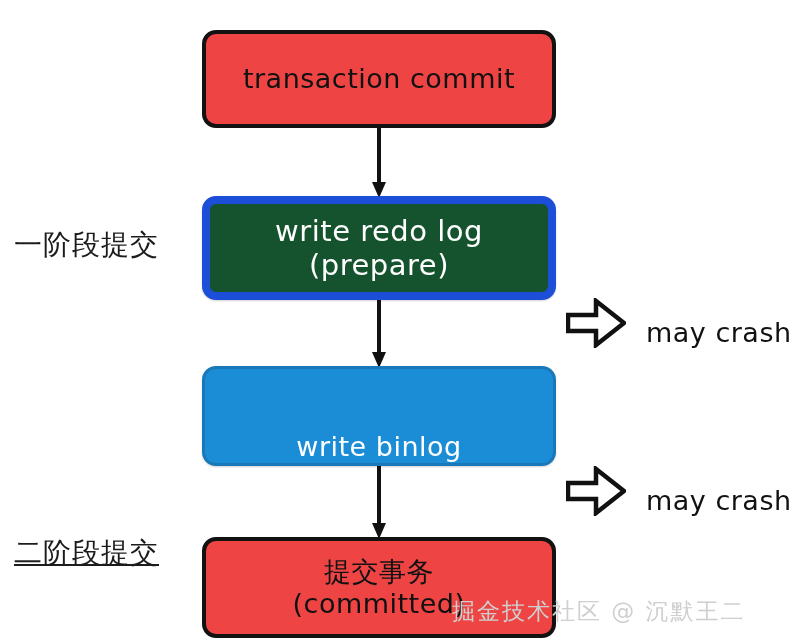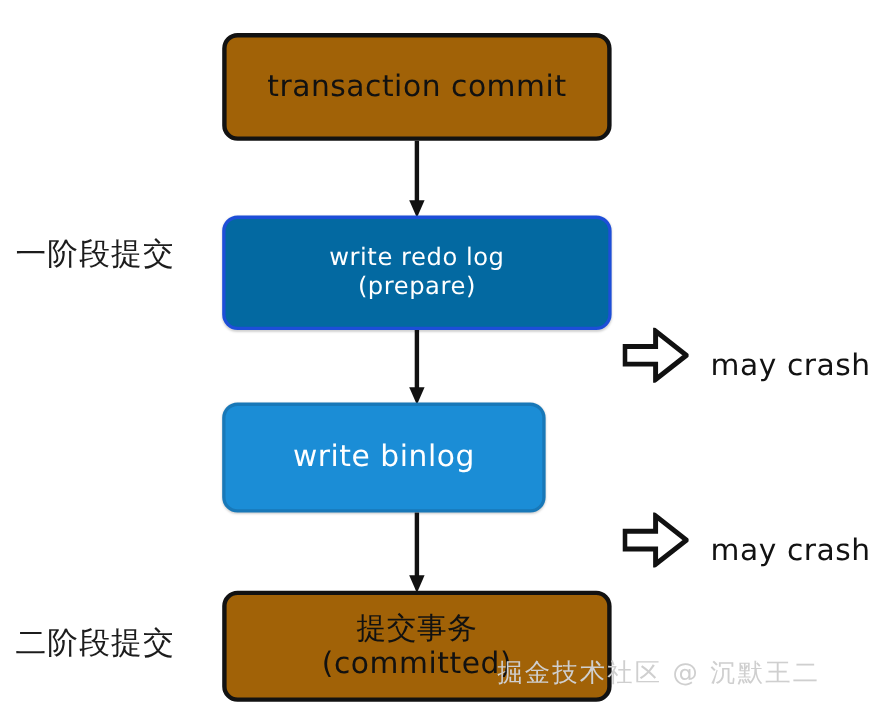--- a/index.html
+++ b/index.html
@@ -26,53 +26,53 @@
     box-sizing: border-box;
     border-radius: 14px;
     display: flex;
     align-items: center;
     justify-content: center;
     text-align: center;
     line-height: 1.18;
   }
 
   .node-plain {
-    background: #a16207;
+    background: #ef4444;
     border: 4px solid #121212;
     color: #111111;
     font-size: 27px;
     letter-spacing: 0.5px;
   }
 
   .node-orange {
-    background: #0369a1;
-    border: 3px solid #1d4ed8;
+    background: #14532d;
+    border: 8px solid #1d4ed8;
     color: #ffffff;
-    font-size: 22px;
+    font-size: 29px;
     letter-spacing: 0.5px;
     box-shadow: 0 1px 2px rgba(0,0,0,0.18);
   }
 
   .node-blue {
     background: #1b8dd6;
     border: 3px solid #1878b8;
     color: #ffffff;
     font-size: 27px;
     letter-spacing: 0.5px;
     box-shadow: 0 1px 2px rgba(0,0,0,0.18);
   }
 
   .node-label {
     display: block;
     white-space: pre-line;
   }
 
   #node-commit   { left: 202px; top: 30px;  width: 354px; height: 98px; }
   #node-redo     { left: 202px; top: 196px; width: 354px; height: 104px; }
-  #node-binlog   { left: 202px; top: 366px; width: 294px; height: 100px; }
+  #node-binlog   { left: 202px; top: 366px; width: 354px; height: 100px; align-items: flex-end; }
   #node-committed{ left: 202px; top: 537px; width: 354px; height: 101px; border-bottom-left-radius: 14px; border-bottom-right-radius: 14px; }
 
   
   .connector {
     position: absolute;
     left: 372px;
     width: 14px;
   }
   .connector .shaft {
     position: absolute;
@@ -100,22 +100,22 @@
 
   
   .phase-label {
     position: absolute;
     font-size: 28px;
     color: #1c1c1c;
     letter-spacing: 1px;
     white-space: nowrap;
     font-weight: 500;
   }
-  #phase-one { left: 14px; top: 212px; }
-  #phase-two { left: 14px; top: 566px; }
+  #phase-one { left: 14px; top: 226px; }
+  #phase-two { left: 14px; top: 534px; text-decoration: underline; }
 
   
   .crash-row {
     position: absolute;
     display: flex;
     align-items: flex-end;
     gap: 20px;
   }
   #crash-1 { left: 566px; top: 298px; }
   #crash-2 { left: 566px; top: 466px; }

